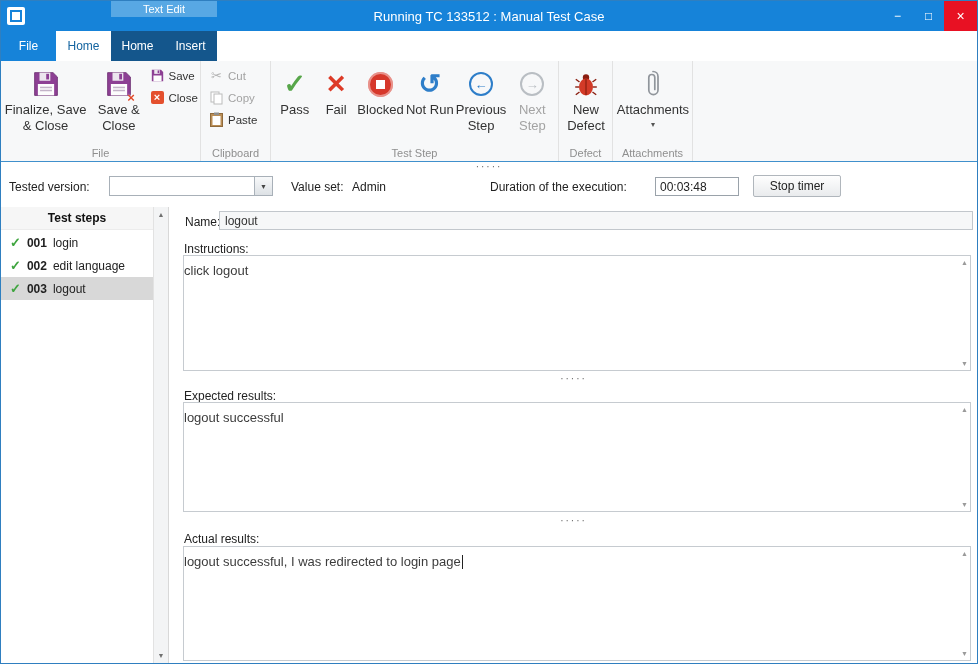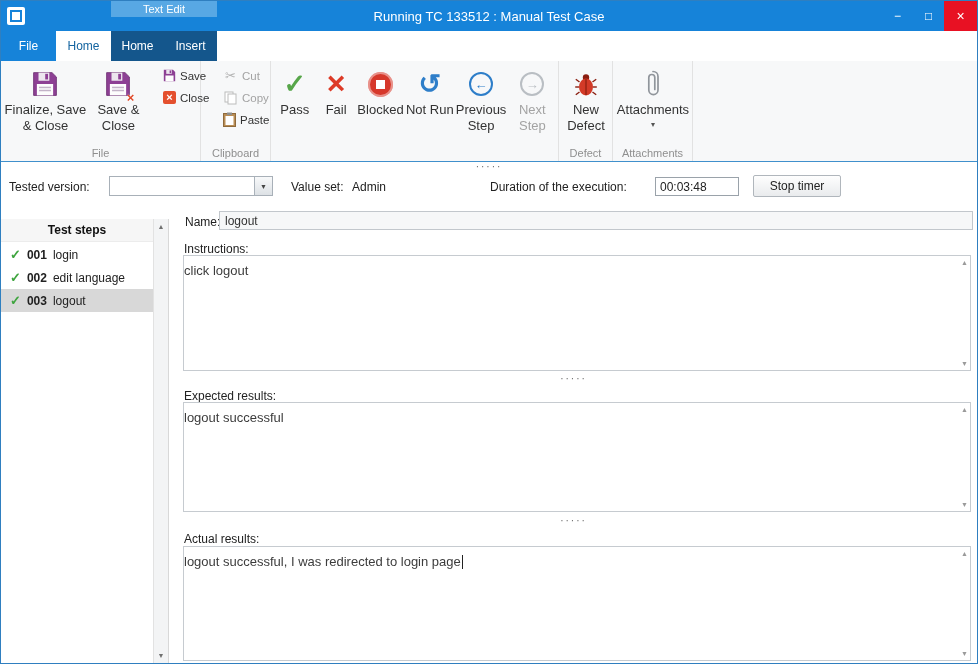--- a/index.html
+++ b/index.html
@@ -28,21 +28,21 @@
   
   .ribbon { position:absolute; left:0; top:60px; right:0; height:101px; background:#f7f8f9; border-bottom:1px solid #4090cc; display:flex; }
   .rgroup { position:relative; height:100%; border-right:1px solid #e2e2e2; padding:2px 1px 16px 2px; flex:none; }
   .rgroup-label { position:absolute; bottom:2px; left:0; right:0; text-align:center; font-size:11px; color:#8f8f8f; }
   .grp-content { display:flex; height:84px; align-items:flex-start; }
   .bigbtn { display:flex; flex-direction:column; align-items:center; padding-top:3px; height:84px; cursor:default; }
   .bicon { height:36px; display:flex; align-items:center; justify-content:center; position:relative; }
   .blabel { font-size:13px; color:#333; text-align:center; line-height:1.2; }
   .bigbtn.disabled .blabel { color:#a3a3a3; }
   .smallcol { display:flex; flex-direction:column; gap:7px; padding-top:5px; }
-  .smallbtn { display:flex; align-items:center; gap:4px; font-size:11.5px; color:#333; height:15px; white-space:nowrap; cursor:default;margin-left:14px; }
+  .smallbtn { display:flex; align-items:center; gap:4px; font-size:11.5px; color:#333; height:15px; white-space:nowrap; cursor:default; }
   .smallbtn.disabled { color:#a3a3a3; }
   .sicon { width:15px; display:flex; align-items:center; justify-content:center; }
   .glyph-pass { font-size:27px; color:#57a64a; font-weight:bold; line-height:1; }
   .glyph-fail { font-size:32px; color:#dd3b27; font-weight:bold; line-height:0.8; }
   .glyph-undo { font-size:27px; color:#2e7ec9; font-weight:bold; line-height:1; }
   .circle-btn { width:24px; height:24px; border-radius:50%; border:2.5px solid #2e7ec9; color:#2e7ec9; display:flex; align-items:center; justify-content:center; font-size:13px; font-weight:bold; }
   .circle-btn.gray { border-color:#b9bec3; color:#b9bec3; }
   .blocked-icon { width:25px; height:25px; border-radius:50%; background:#d6382b; box-shadow: inset 0 0 0 2px rgba(255,255,255,0.45); display:flex; align-items:center; justify-content:center; }
   .blocked-icon i { width:9px; height:9px; background:#fff; display:block; }
   .mini-x { position:absolute; right:-3px; bottom:-2px; color:#e04a2a; font-weight:bold; font-size:13px; line-height:1; text-shadow:0 0 2px #fff; }
@@ -54,21 +54,21 @@
   .hs-ribbon { top:162px; }
   
   .toolbar { position:absolute; left:0; top:170px; right:0; height:35px; background:#fff; }
   .tb-label { position:absolute; font-size:12px; color:#222; top:9px; }
   .combo { position:absolute; left:108px; top:5px; width:164px; height:20px; border:1px solid #a8b0b8; background:#fff; display:flex; }
   .combo input { flex:1; border:none; outline:none; font-size:12px; padding:0 4px; font-family:"Liberation Sans",sans-serif; background:#fff; min-width:0; }
   .combo-btn { width:18px; border-left:1px solid #aab2ba; background:linear-gradient(#f8f9fa,#dde1e5); display:flex; align-items:center; justify-content:center; font-size:7px; color:#444; cursor:default; }
   .duration-input { position:absolute; left:654px; top:6px; width:84px; height:19px; border:1px solid #9aa2aa; font-size:12px; padding:0 4px; color:#222; font-family:"Liberation Sans",sans-serif; outline:none; }
   .btn-stop { position:absolute; left:752px; top:4px; width:88px; height:22px; background:linear-gradient(#fefefe,#e9ebed); border:1px solid #b0b6bc; border-radius:2px; font-size:12px; color:#222; font-family:"Liberation Sans",sans-serif; cursor:default; }
   
-  .leftpanel { position:absolute; left:0; top:218px; width:168px; bottom:0; background:#fff; border-right:1px solid #d8d8d8;text-decoration:underline; }
+  .leftpanel { position:absolute; left:0; top:206px; width:168px; bottom:0; background:#fff; border-right:1px solid #d8d8d8;text-decoration:underline; }
   .lp-header { position:absolute; left:0; top:0; right:15px; height:23px; display:flex; align-items:center; justify-content:center; font-weight:bold; font-size:12px; color:#111; background:#f6f6f6; border-bottom:1px solid #ececec; }
   .lp-items { position:absolute; left:0; top:24px; right:15px; }
   .step-item { height:23px; display:flex; align-items:center; padding-left:9px; gap:6px; font-size:12px; color:#222; cursor:default; }
   .step-item.selected { background:#d8d8d8; }
   .step-check { color:#3fa53f; font-weight:bold; font-size:13px; }
   .step-num { font-weight:bold; }
   .lp-scroll { position:absolute; right:0; top:0; width:15px; bottom:0; background:#f3f4f5; border-left:1px solid #e2e2e2; }
   .sb-arrow { position:absolute; left:0; right:0; text-align:center; font-size:7px; color:#707070; cursor:default; }
   
   .main { position:absolute; left:169px; top:205px; right:0; bottom:0; background:#fff; }
@@ -220,20 +220,21 @@
             </div>
           <div class="blabel">Previous Step</div>
         </div>
         <div class="bigbtn disabled" style="width:50px">
           <div class="bicon">
               <span class="circle-btn gray">→</span>
             </div>
           <div class="blabel">Next Step</div>
         </div>
       </div>
+      <div class="rgroup-label">Test Step</div>
     </div>
 
     <div class="rgroup" style="width:54px">
       <div class="grp-content">
         <div class="bigbtn" style="width:50px">
           <div class="bicon">
             <svg width="22" height="26" viewBox="0 0 22 26">
                 <circle cx="11" cy="6.5" r="3.2" fill="#8a1e10"></circle>
                 <ellipse cx="11" cy="16" rx="7" ry="8.5" fill="#d23a27"></ellipse>
                 <line x1="11" y1="8" x2="11" y2="24" stroke="#8a1e10" stroke-width="1.2"></line>

